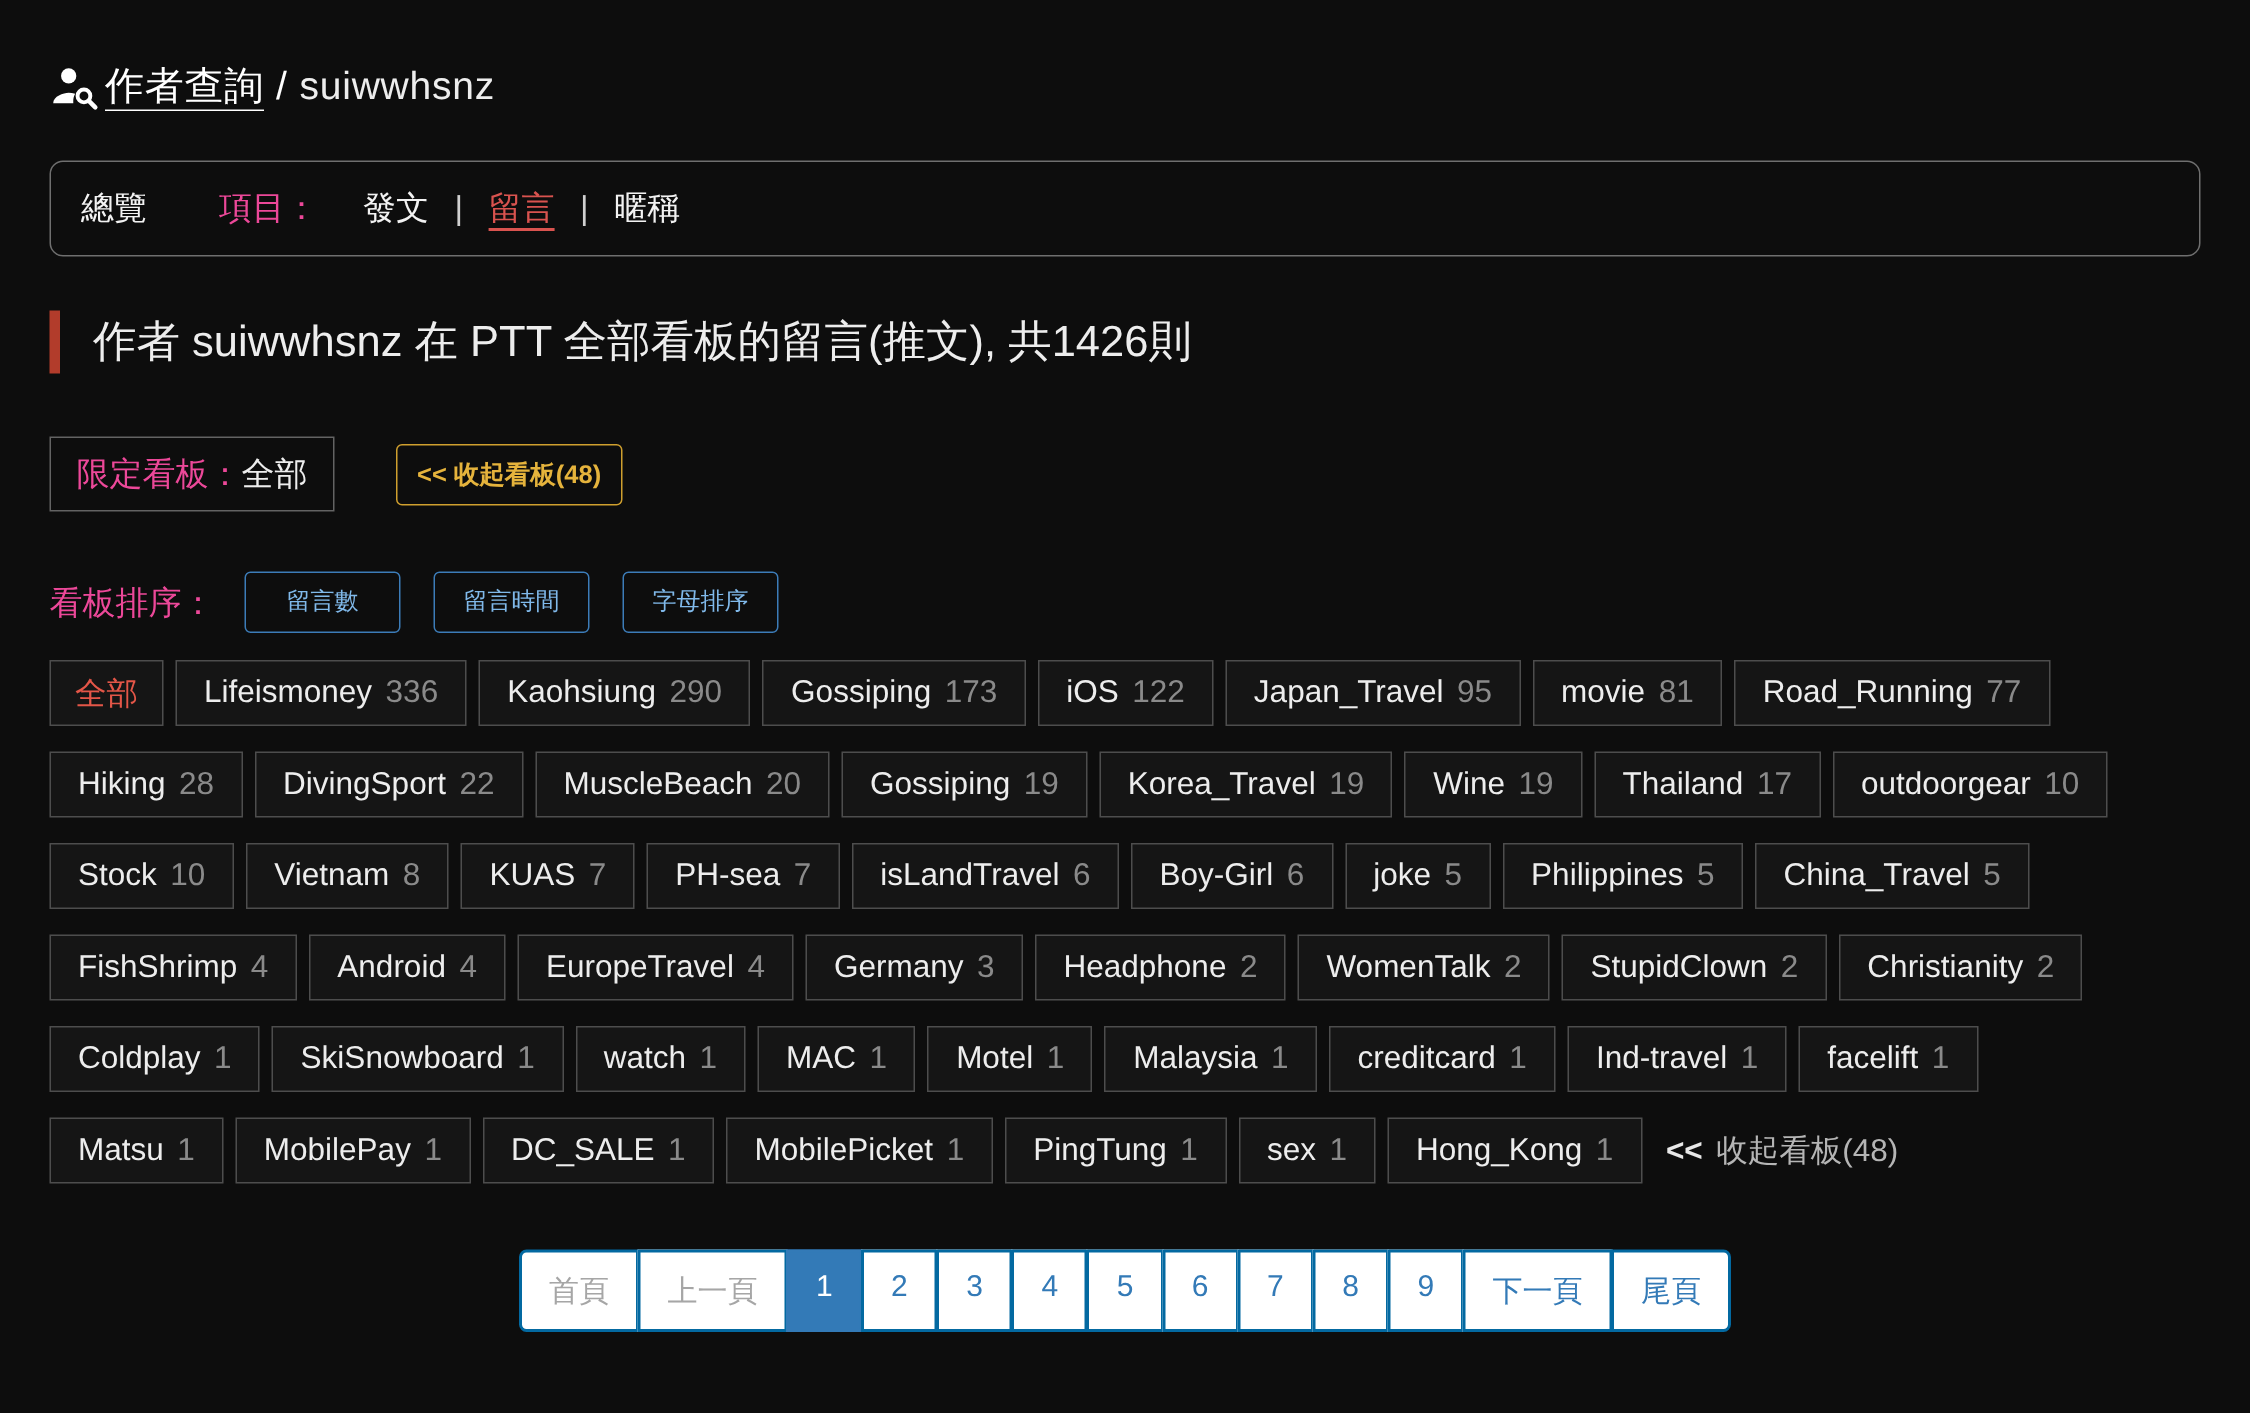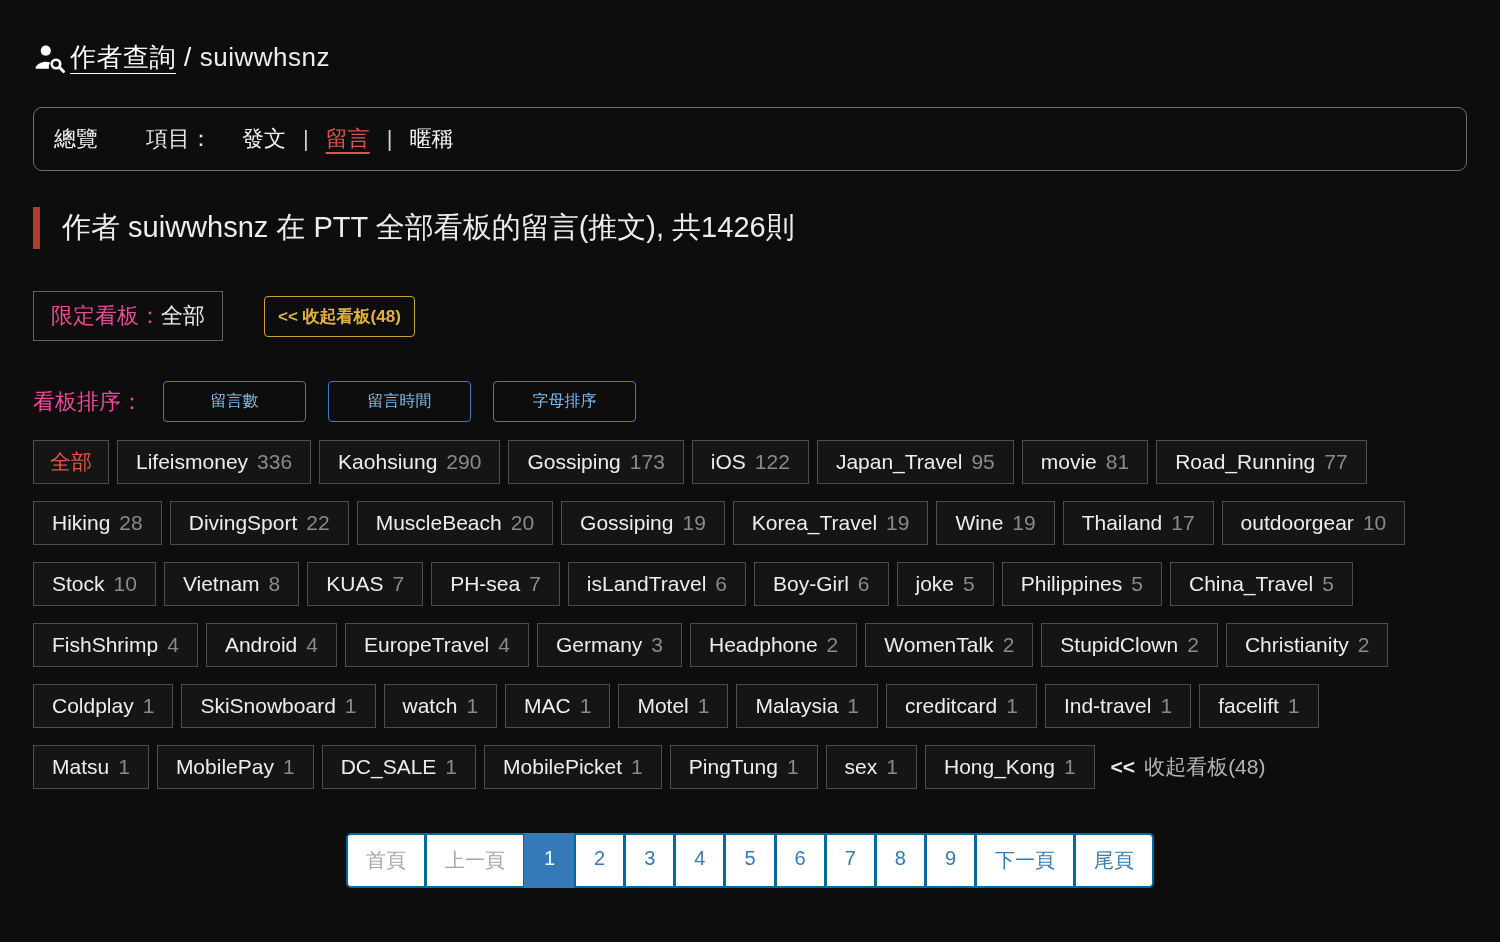--- a/index.html
+++ b/index.html
@@ -23,21 +23,21 @@
   
   .navbar {
     margin-top: 32px;
     border: 1px solid #6f6f6f; border-radius: 9px;
     padding: 16px 20px;
     font-size: 22px;
     display: flex; align-items: center;
   }
   .nav-link { color: #f2f2f2; text-decoration: none; cursor: pointer; }
   .nav-overview { margin-right: 48px; }
-  .nav-label { color: #e5e5e5; margin-right: 30px; }
+  .nav-label { color: #ec4899; margin-right: 30px; }
   .nav-sep { color: #d0d0d0; margin: 0 17px; }
   .nav-link.active-red { color: #d9534f; text-decoration: underline; text-underline-offset: 6px; }
 
   
   .heading { margin-top: 36px; display: flex; align-items: center; font-size: 29px; }
   .hbar { width: 7px; height: 42px; background: #b23c2b; margin-right: 22px; flex: none; }
 
   
   .filter-row { margin-top: 42px; display: flex; align-items: center; }
   .limit-box { border: 1px solid #636363; padding: 9px 17px; font-size: 22px; }
@@ -54,21 +54,21 @@
   }
 
   
   .sort-row { margin-top: 40px; display: flex; align-items: center; font-size: 22px; }
   .sort-label { margin-right: 20px; }
   .sort-btn {
     background: transparent;
     border: 1px solid #3c7cb8; border-radius: 4px;
     color: #80b9ea;
     font-size: 16px;
-    width: 143px; padding: 9px 0;
+    width: 104px; padding: 9px 0;
     margin-right: 22px;
     cursor: pointer;
     font-family: inherit;
   }
 
   
   .boards {
     margin-top: 18px;
     max-width: 1395px;
     display: flex; flex-wrap: wrap;

